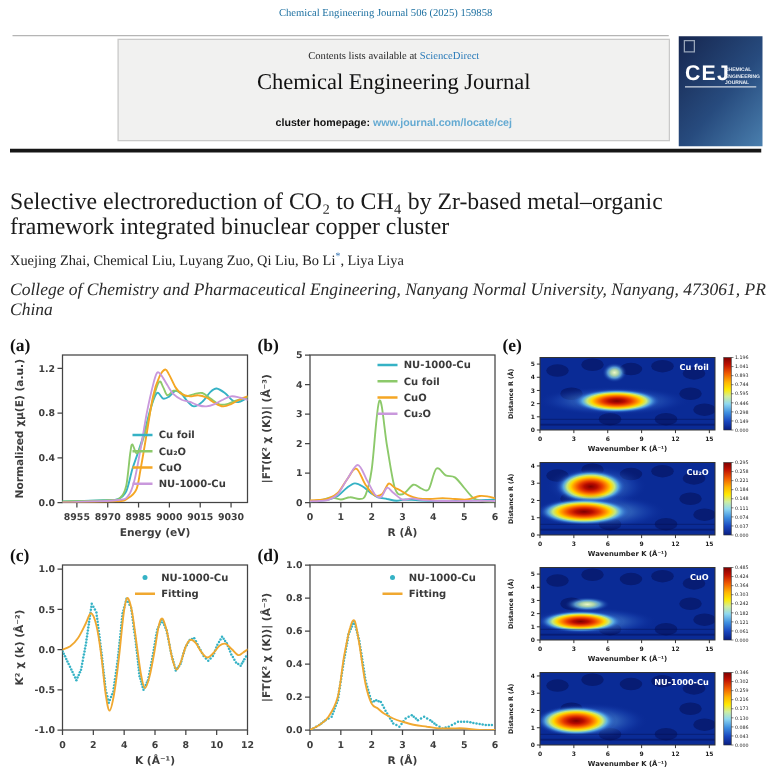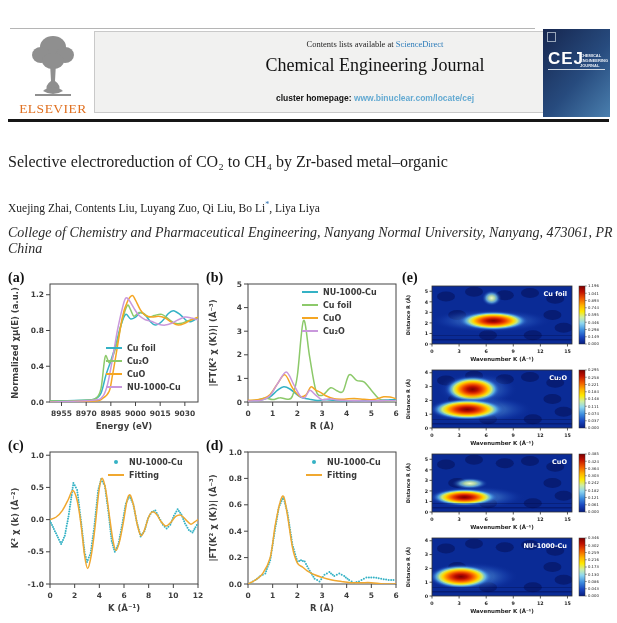--- a/index.html
+++ b/index.html
@@ -8,104 +8,92 @@
   .cite{position:absolute;top:5px;left:0;width:100%;text-align:center;
         font-size:8.5px;color:#1b6fa0;}
   .hairline{position:absolute;top:28px;left:10px;width:525px;height:1px;background:#b5b5b5;}
 
   
   .elsevier{position:absolute;left:12px;top:33px;width:82px;height:84px;}
   .elsevier svg{position:absolute;left:11px;top:0;}
   .els-word{position:absolute;bottom:0;left:0;width:100%;text-align:center;
             color:#e07020;font-size:13.5px;letter-spacing:.5px;}
   .mast-box{position:absolute;left:94px;top:31px;width:440px;height:80px;
-            background:#f1f1f0;border:1px solid #c9c9c9;text-align:center;padding-left:40px;}
+            background:#f1f1f0;border:1px solid #c9c9c9;text-align:center;}
   .contents{position:absolute;top:7px;width:100%;font-size:8.5px;color:#1e1e1e;}
   .link-sd{color:#2b7bb9;cursor:pointer;}
   .jname{position:absolute;top:23px;width:100%;font-size:18px;color:#111;}
   .homepage{position:absolute;top:61px;width:100%;font-size:8.5px;
             font-family:"Liberation Sans",sans-serif;font-weight:bold;color:#111;}
   .link-hp{color:#64aad2;cursor:pointer;}
   .cover{position:absolute;left:543px;top:29px;width:67px;height:88px;
          background:linear-gradient(130deg,#16264f 0%,#274b7e 55%,#4a7fae 100%);}
   .cover-cej{position:absolute;left:5px;top:20px;font-family:"Liberation Sans",sans-serif;
              font-weight:bold;font-size:17px;color:#fff;letter-spacing:1px;}
   .cover-rule{position:absolute;left:5px;top:40px;width:57px;height:1px;background:#cfd8e2;}
   .cover-small{position:absolute;left:37px;top:24px;width:28px;font-size:4px;line-height:5px;
                color:#e8eef5;font-family:"Liberation Sans",sans-serif;font-weight:bold;
                text-transform:uppercase;text-align:left;}
   .cover-mark{position:absolute;left:4px;top:3px;width:7px;height:8px;
               border:1px solid #cfd8e2;opacity:.7;}
   .black-rule{position:absolute;top:119px;left:8px;width:601px;height:3px;background:#161616;}
 
   
-  .title{position:absolute;top:152px;left:8px;width:575px;font-size:16px;
+  .title{position:absolute;top:152px;left:8px;width:575px;font-size:19px;
          line-height:19.5px;color:#1b1b1b;}
   .authors{position:absolute;top:200px;left:8px;font-size:11.5px;color:#222;}
   .star{color:#2e6fb0;font-size:8px;vertical-align:super;}
   .affil{position:absolute;top:225px;left:8px;font-size:14px;font-style:italic;color:#2a2a2a;}
 
   
   .chart{position:absolute;width:198px;}
   .chart svg{position:absolute;left:0;top:0;}
   .plabel{position:absolute;top:-2px;left:0;font-weight:bold;font-size:14px;color:#111;z-index:2;
           font-family:"Liberation Serif",serif;}
   .epanel{position:absolute;left:402px;top:272px;width:215px;height:350px;padding:0;}
   .epanel svg{display:block;margin:0 0 4px 0;}
   .epanel .spacer{height:12px;}
 </style>
 </head>
 <body>
 
 <div class="page">
 
+  <div class="cite">Chemical Engineering Journal 506 (2025) 159858</div>
   <div class="hairline"></div>
 
-  <div class="elsevier">
-    <svg width="60" height="66" viewBox="0 0 60 66">
-      <g fill="#8f8f8f">
-        <ellipse cx="30" cy="14" rx="13" ry="11"></ellipse>
-        <ellipse cx="18" cy="22" rx="9" ry="8"></ellipse>
-        <ellipse cx="42" cy="22" rx="9" ry="8"></ellipse>
-        <ellipse cx="30" cy="28" rx="11" ry="8"></ellipse>
-        <path d="M27 30 L33 30 L32 48 Q38 52 36 58 Q30 54 24 58 Q22 52 28 48 Z"></path>
-        <path d="M20 58 Q30 50 40 58 Q30 64 20 58 Z"></path>
-        <rect x="12" y="61" width="36" height="2"></rect>
-      </g>
-    </svg>
-    <div class="els-word">ELSEVIER</div>
-  </div>
 
   <div class="mast-box">
     <div class="contents">
       <span>Contents lists available at</span>
       <span class="link-sd">ScienceDirect</span>
     </div>
     <div class="jname">Chemical Engineering Journal</div>
     <div class="homepage">
       <span>cluster homepage:</span>
-      <span class="link-hp">www.binuclear.com/locate/cej</span>
+      <span class="link-hp">www.journal.com/locate/cej</span>
     </div>
   </div>
 
   <div class="cover">
     <div class="cover-mark"></div>
     <div class="cover-cej">CEJ</div>
     <div class="cover-rule"></div>
     <div class="cover-small">Chemical Engineering Journal</div>
   </div>
 
   <div class="black-rule"></div>
 
   <div class="title">
     <span>Selective electroreduction of CO₂ to CH₄ by Zr-based metal–organic</span><br>
+    <span>framework integrated binuclear copper cluster</span>
   </div>
 
   <div class="authors">
-    <span>Xuejing Zhai, Contents Liu, Luyang Zuo, Qi Liu, Bo Li</span><span class="star">*</span><span>, Liya Liya</span>
+    <span>Xuejing Zhai, Chemical Liu, Luyang Zuo, Qi Liu, Bo Li</span><span class="star">*</span><span>, Liya Liya</span>
   </div>
 
   <div class="affil">College of Chemistry and Pharmaceutical Engineering, Nanyang Normal University, Nanyang, 473061, PR China</div>
 
   <div class="chart" style="left:8px;top:272px;height:166px">
     <div class="plabel">(a)</div>
     <svg width="198" height="166" viewBox="0 0 198 166">
         <defs>
           <clipPath id="xyclip0">
             <rect x="42" y="12" width="148" height="118"></rect>

